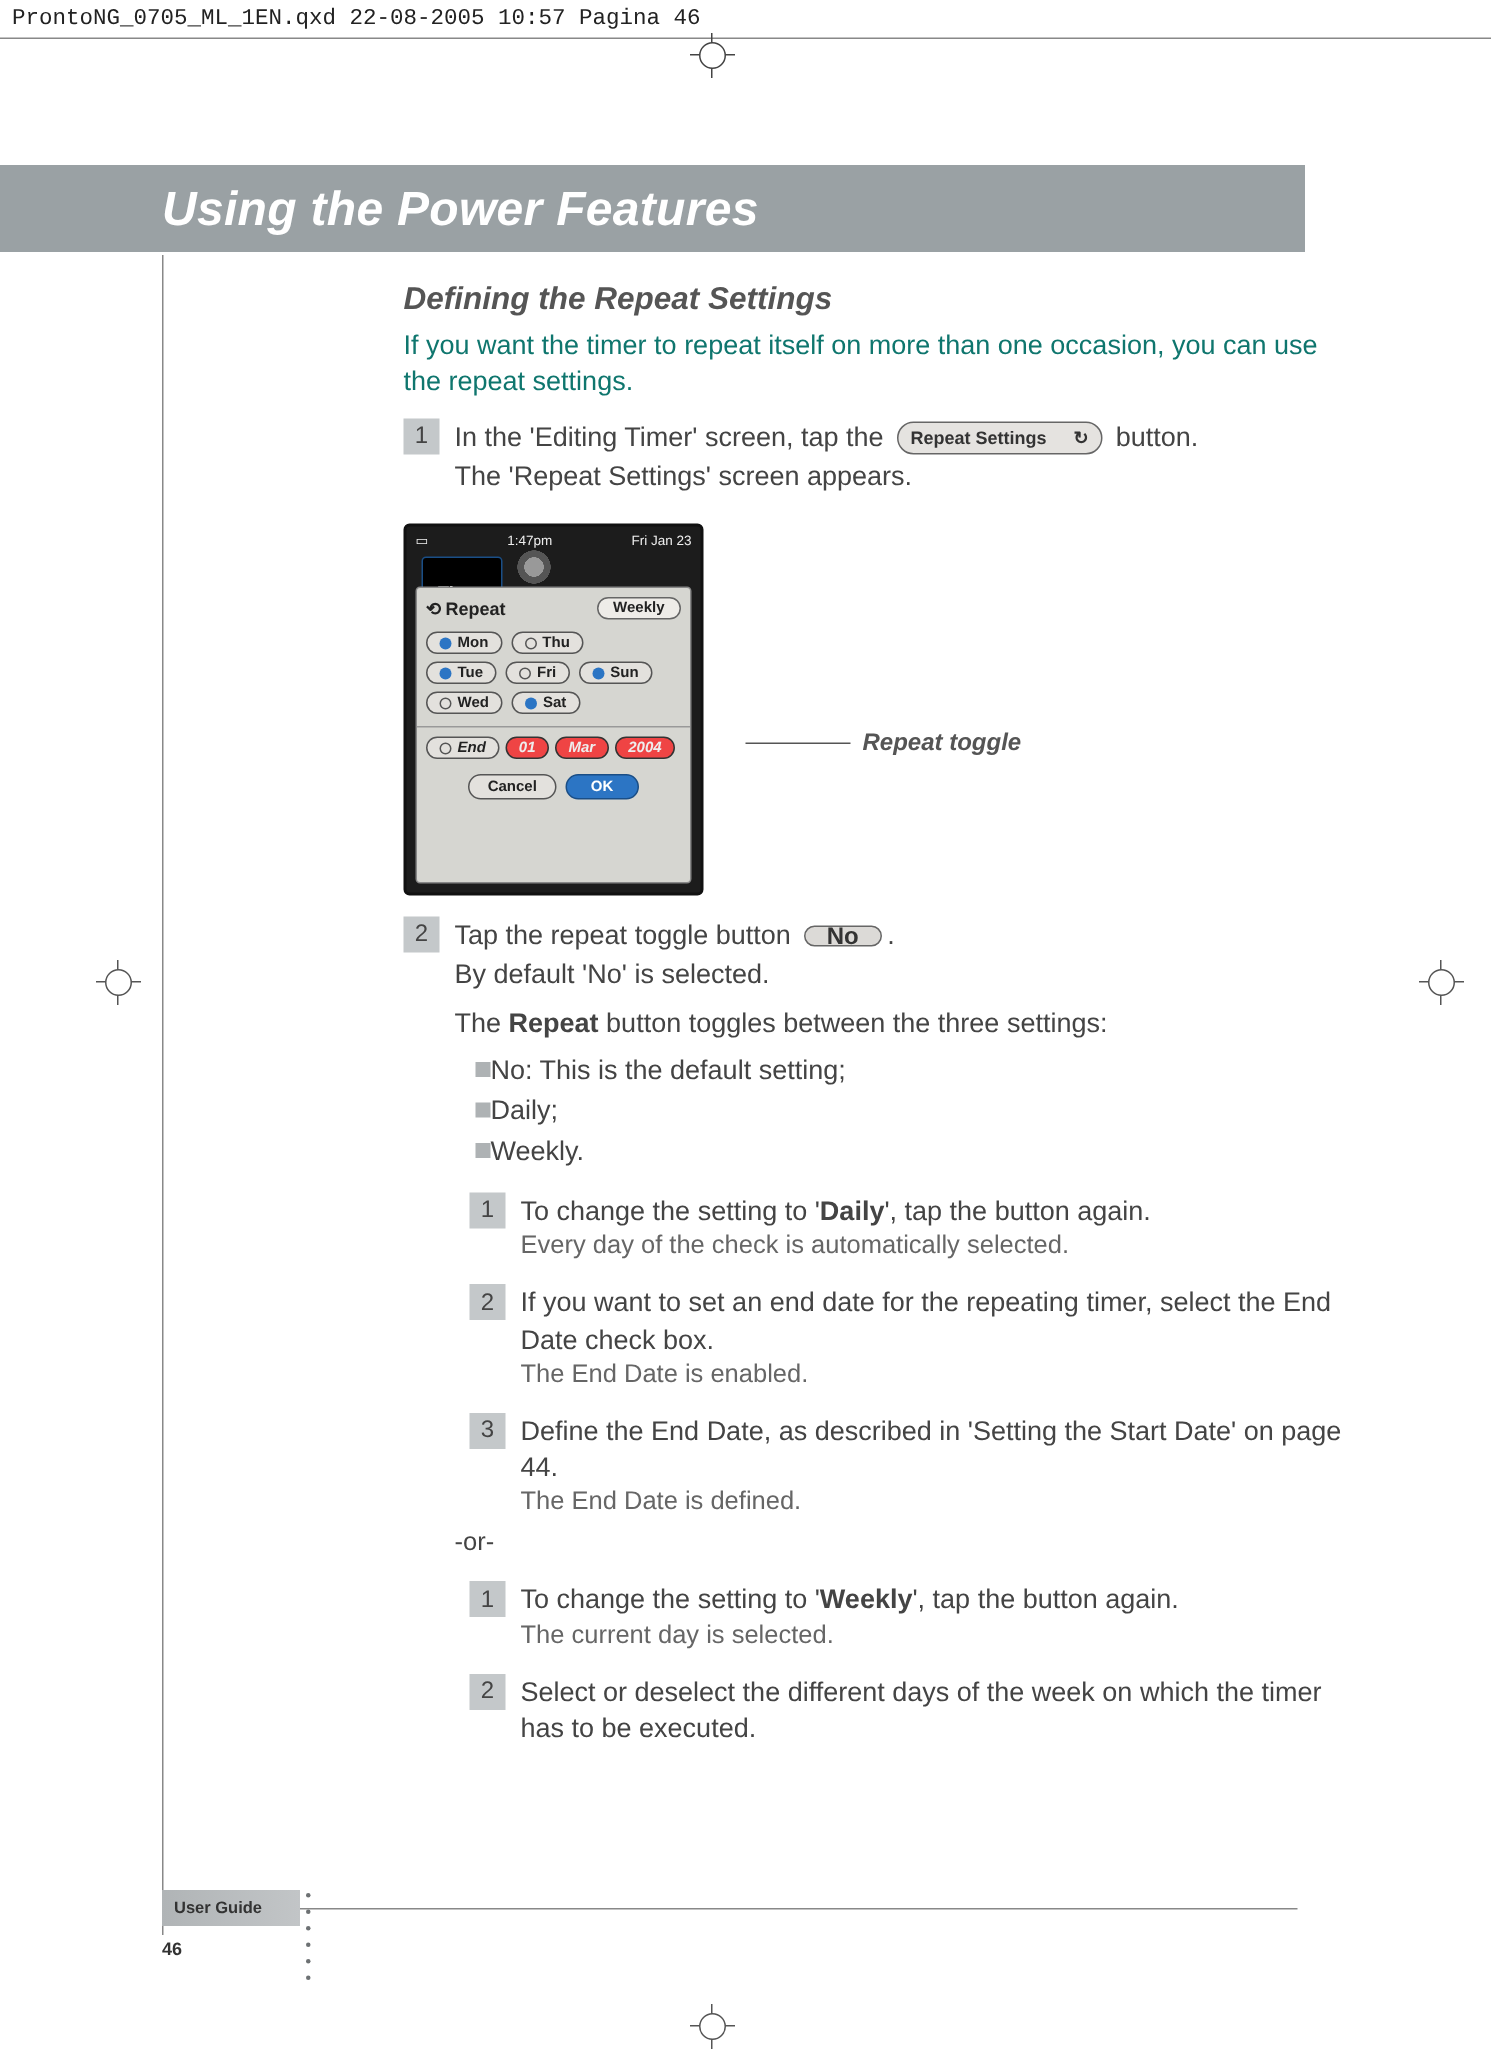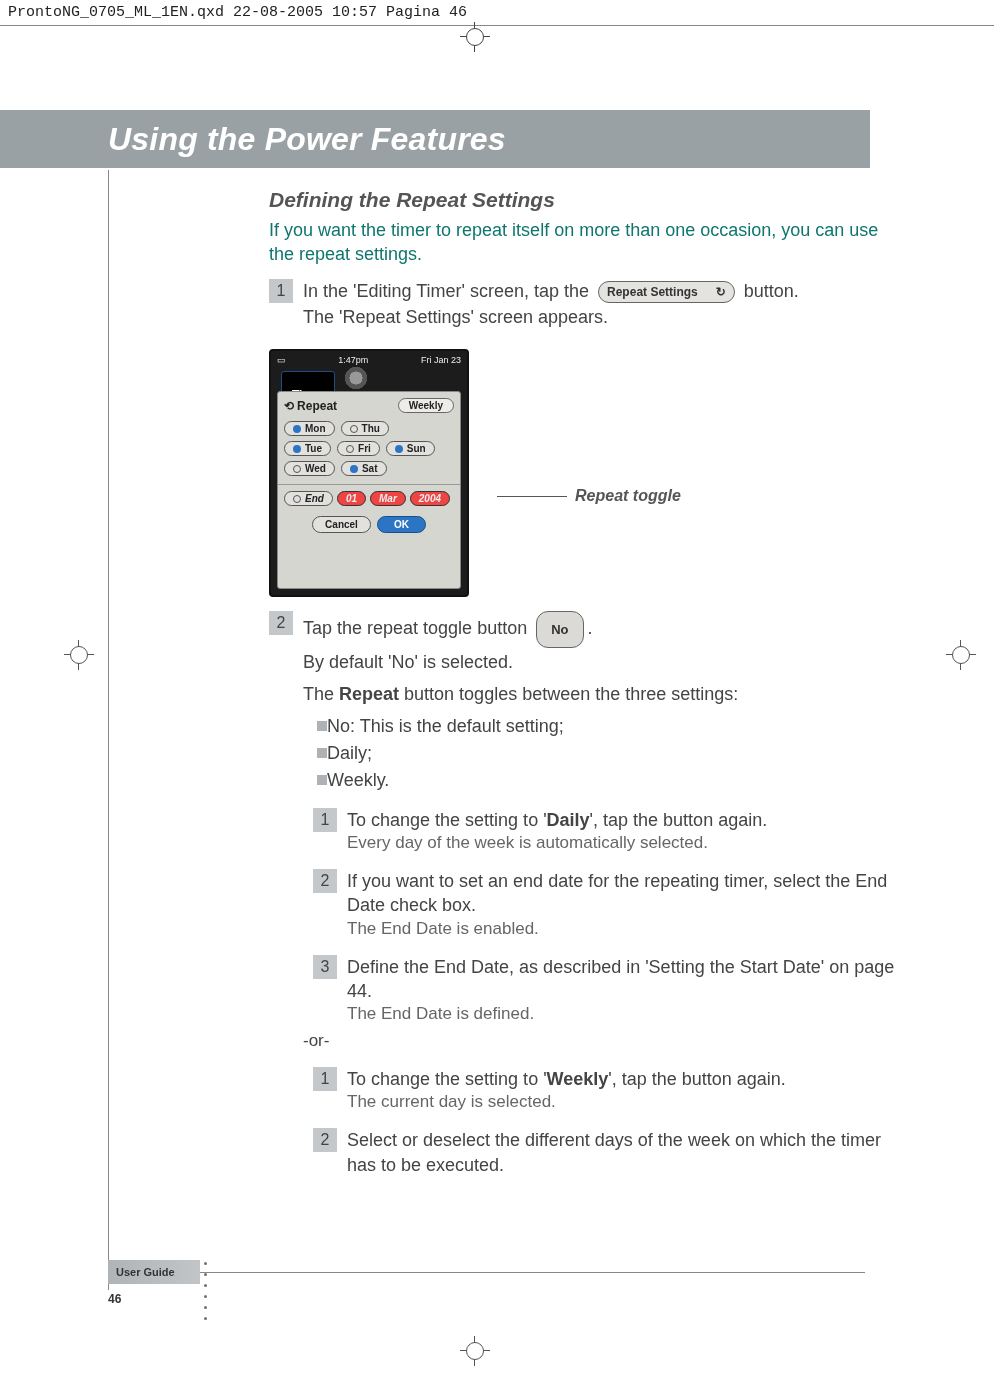--- a/index.html
+++ b/index.html
@@ -71,21 +71,21 @@
   .pill {
     display: inline-flex; align-items: center; justify-content: flex-end;
     border: 1px solid #666; border-radius: 12px; background: #e5e3e0;
     padding: 0 8px; height: 22px; font-size: 12px; font-weight: bold;
     color: #333; vertical-align: middle; margin: 0 4px;
   }
   .pill .arrows { font-size: 12px; margin-left: 18px; }
   .pill-small {
     display: inline-flex; align-items: center; justify-content: center;
     border: 1px solid #666; border-radius: 12px; background: #dcdad7;
-    padding: 0 14px; height: 37px; font-size: 13px; font-weight: bold;
+    padding: 0 14px; height: 14px; font-size: 16px; font-weight: bold;
     color: #333; vertical-align: middle; margin: 0 4px;
   }
 
   .screenshot-row {
     display: flex; align-items: center; margin-top: 20px; margin-bottom: 14px;
   }
 
   .device {
     width: 200px; height: 248px; background: #1c1c1c; border: 2px solid #111;
     border-radius: 4px; position: relative; color: #ccc; font-size: 10px;
@@ -312,21 +312,21 @@
             <span class="bullet-sq"></span>
             <span>Weekly.</span>
           </div>
       </div>
 
       <div class="substeps">
         <div class="substep">
           <div class="step-box">1</div>
           <div class="substep-body">
             <span>To change the setting to '</span><b>Daily</b><span>', tap the button again.</span>
-            <div class="light">Every day of the week is automatically selected.</div>
+            <div class="light">Every day of the check is automatically selected.</div>
           </div>
         </div>
         <div class="substep">
           <div class="step-box">2</div>
           <div class="substep-body">
             <span>If you want to set an end date for the repeating timer, select the End Date check box.</span>
             <div class="light">The End Date is enabled.</div>
           </div>
         </div>
         <div class="substep">

